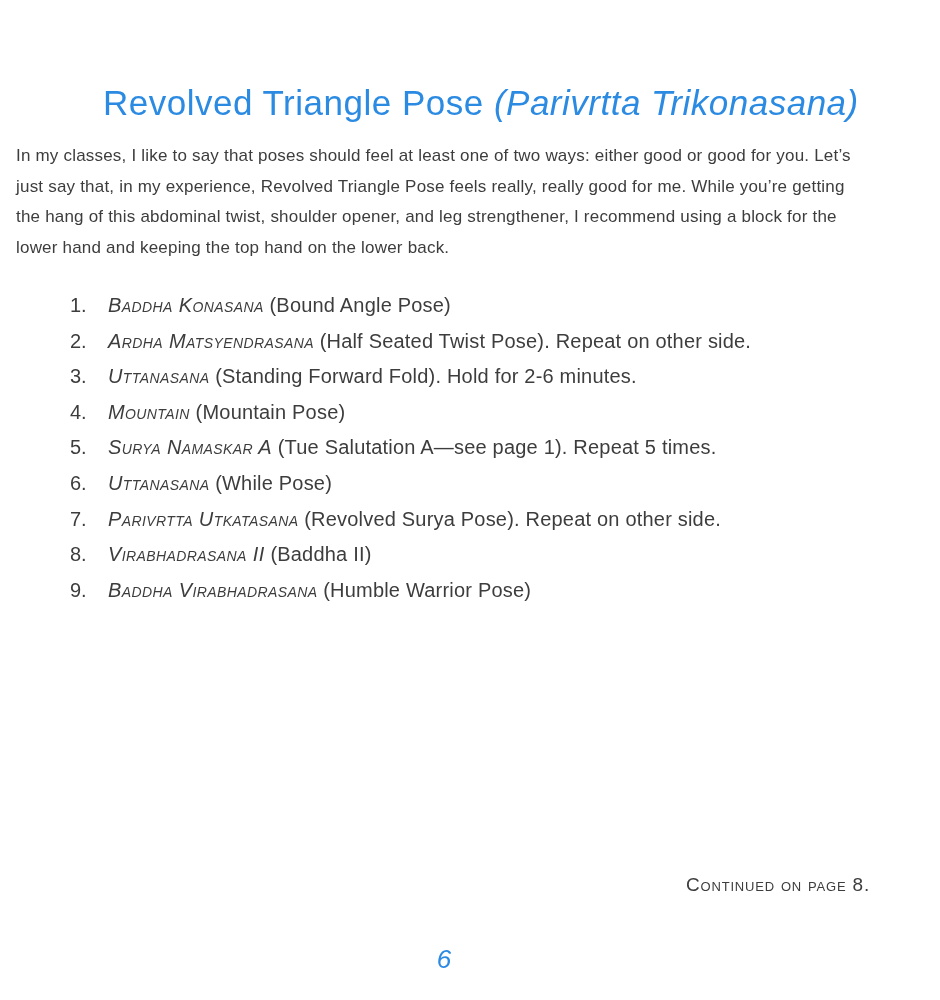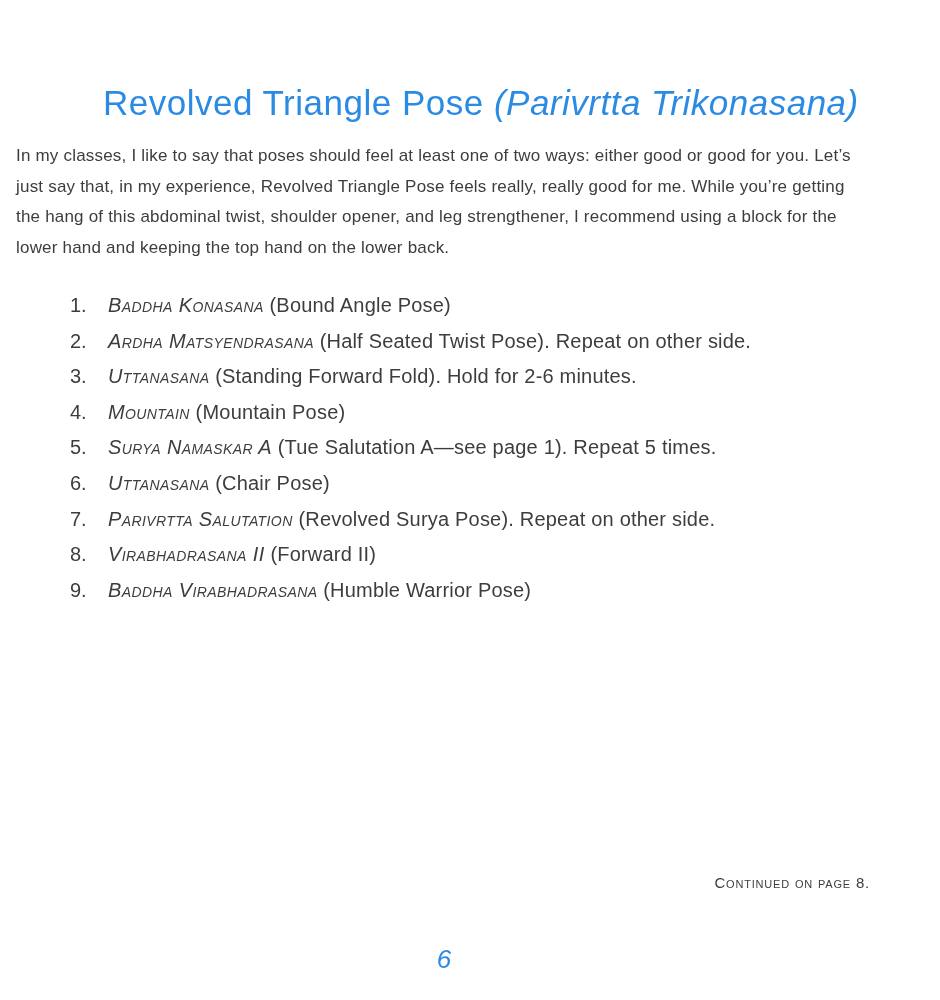--- a/index.html
+++ b/index.html
@@ -65,21 +65,21 @@
   .pose-name {
     font-style: italic;
     font-variant: small-caps;
     letter-spacing: 0.4px;
   }
   .pose-rest { letter-spacing: 0.2px; }
   .continued {
     position: absolute;
     top: 874px;
     right: 70px;
-    font-size: 15px;
+    font-size: 19px;
     font-variant: small-caps;
     letter-spacing: 0.8px;
     color: var(--color-body-text);
   }
   .folio {
     position: absolute;
     left: 16px;
     top: 944px;
     width: 856px;
     text-align: center;
@@ -117,29 +117,29 @@
     <li class="pose-item">
       <span class="pose-num">4.</span>
       <span class="pose-text"><span class="pose-name">Mountain</span><span class="pose-rest"> (Mountain Pose)</span></span>
     </li>
     <li class="pose-item">
       <span class="pose-num">5.</span>
       <span class="pose-text"><span class="pose-name">Surya Namaskar A</span><span class="pose-rest"> (Tue Salutation A—see page 1). Repeat 5 times.</span></span>
     </li>
     <li class="pose-item">
       <span class="pose-num">6.</span>
-      <span class="pose-text"><span class="pose-name">Uttanasana</span><span class="pose-rest"> (Chair Pose)</span></span>
+      <span class="pose-text"><span class="pose-name">Uttanasana</span><span class="pose-rest"> (While Pose)</span></span>
     </li>
     <li class="pose-item">
       <span class="pose-num">7.</span>
-      <span class="pose-text"><span class="pose-name">Parivrtta Salutation</span><span class="pose-rest"> (Revolved Surya Pose). Repeat on other side.</span></span>
+      <span class="pose-text"><span class="pose-name">Parivrtta Utkatasana</span><span class="pose-rest"> (Revolved Surya Pose). Repeat on other side.</span></span>
     </li>
     <li class="pose-item">
       <span class="pose-num">8.</span>
-      <span class="pose-text"><span class="pose-name">Virabhadrasana II</span><span class="pose-rest"> (Forward II)</span></span>
+      <span class="pose-text"><span class="pose-name">Virabhadrasana II</span><span class="pose-rest"> (Baddha II)</span></span>
     </li>
     <li class="pose-item">
       <span class="pose-num">9.</span>
       <span class="pose-text"><span class="pose-name">Baddha Virabhadrasana</span><span class="pose-rest"> (Humble Warrior Pose)</span></span>
     </li>
   </ol>
 
   <div class="continued">Continued on page 8.</div>
 
   <div class="folio">6</div>

